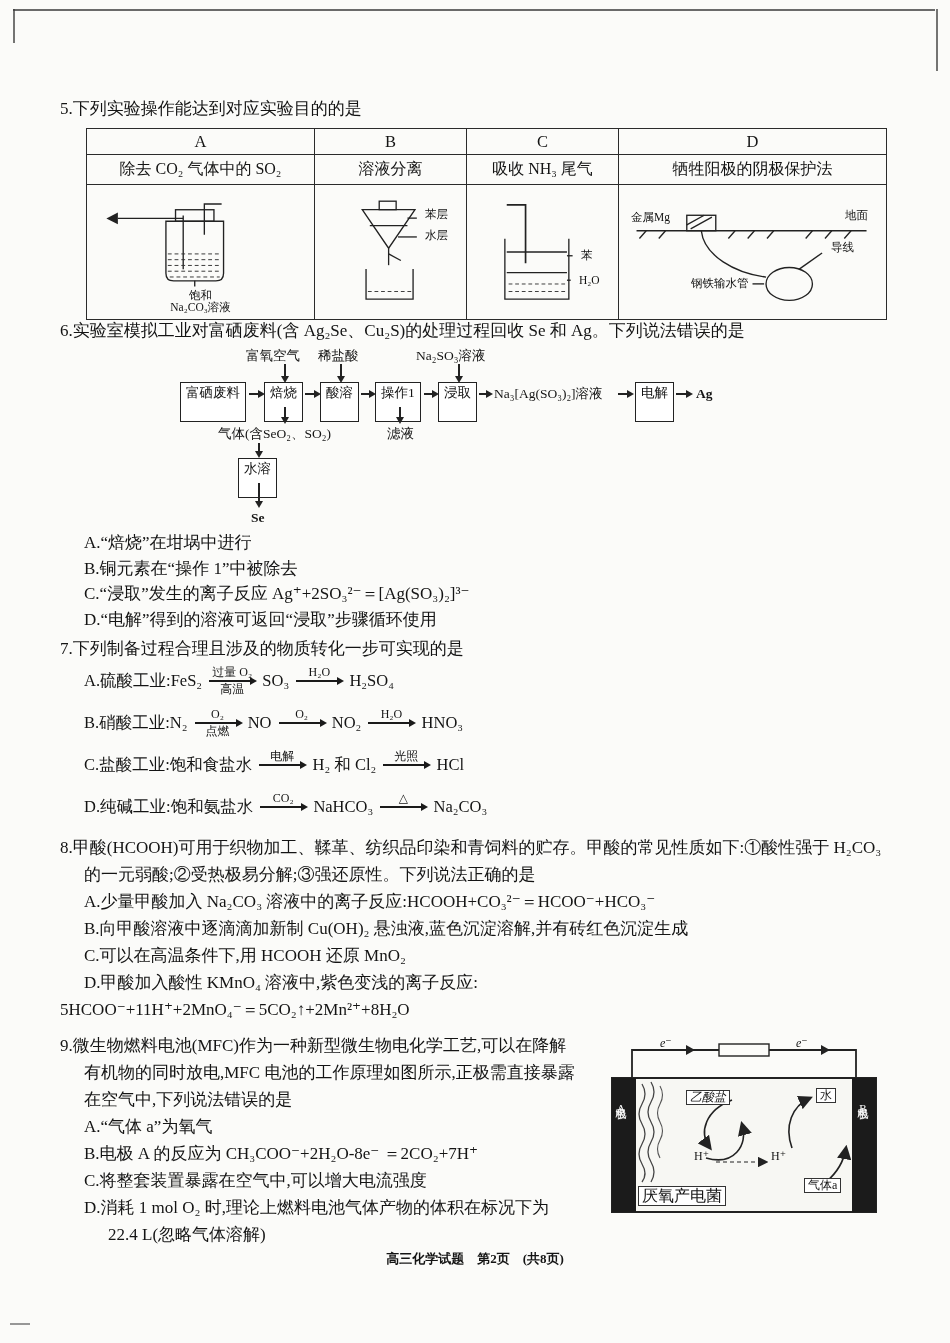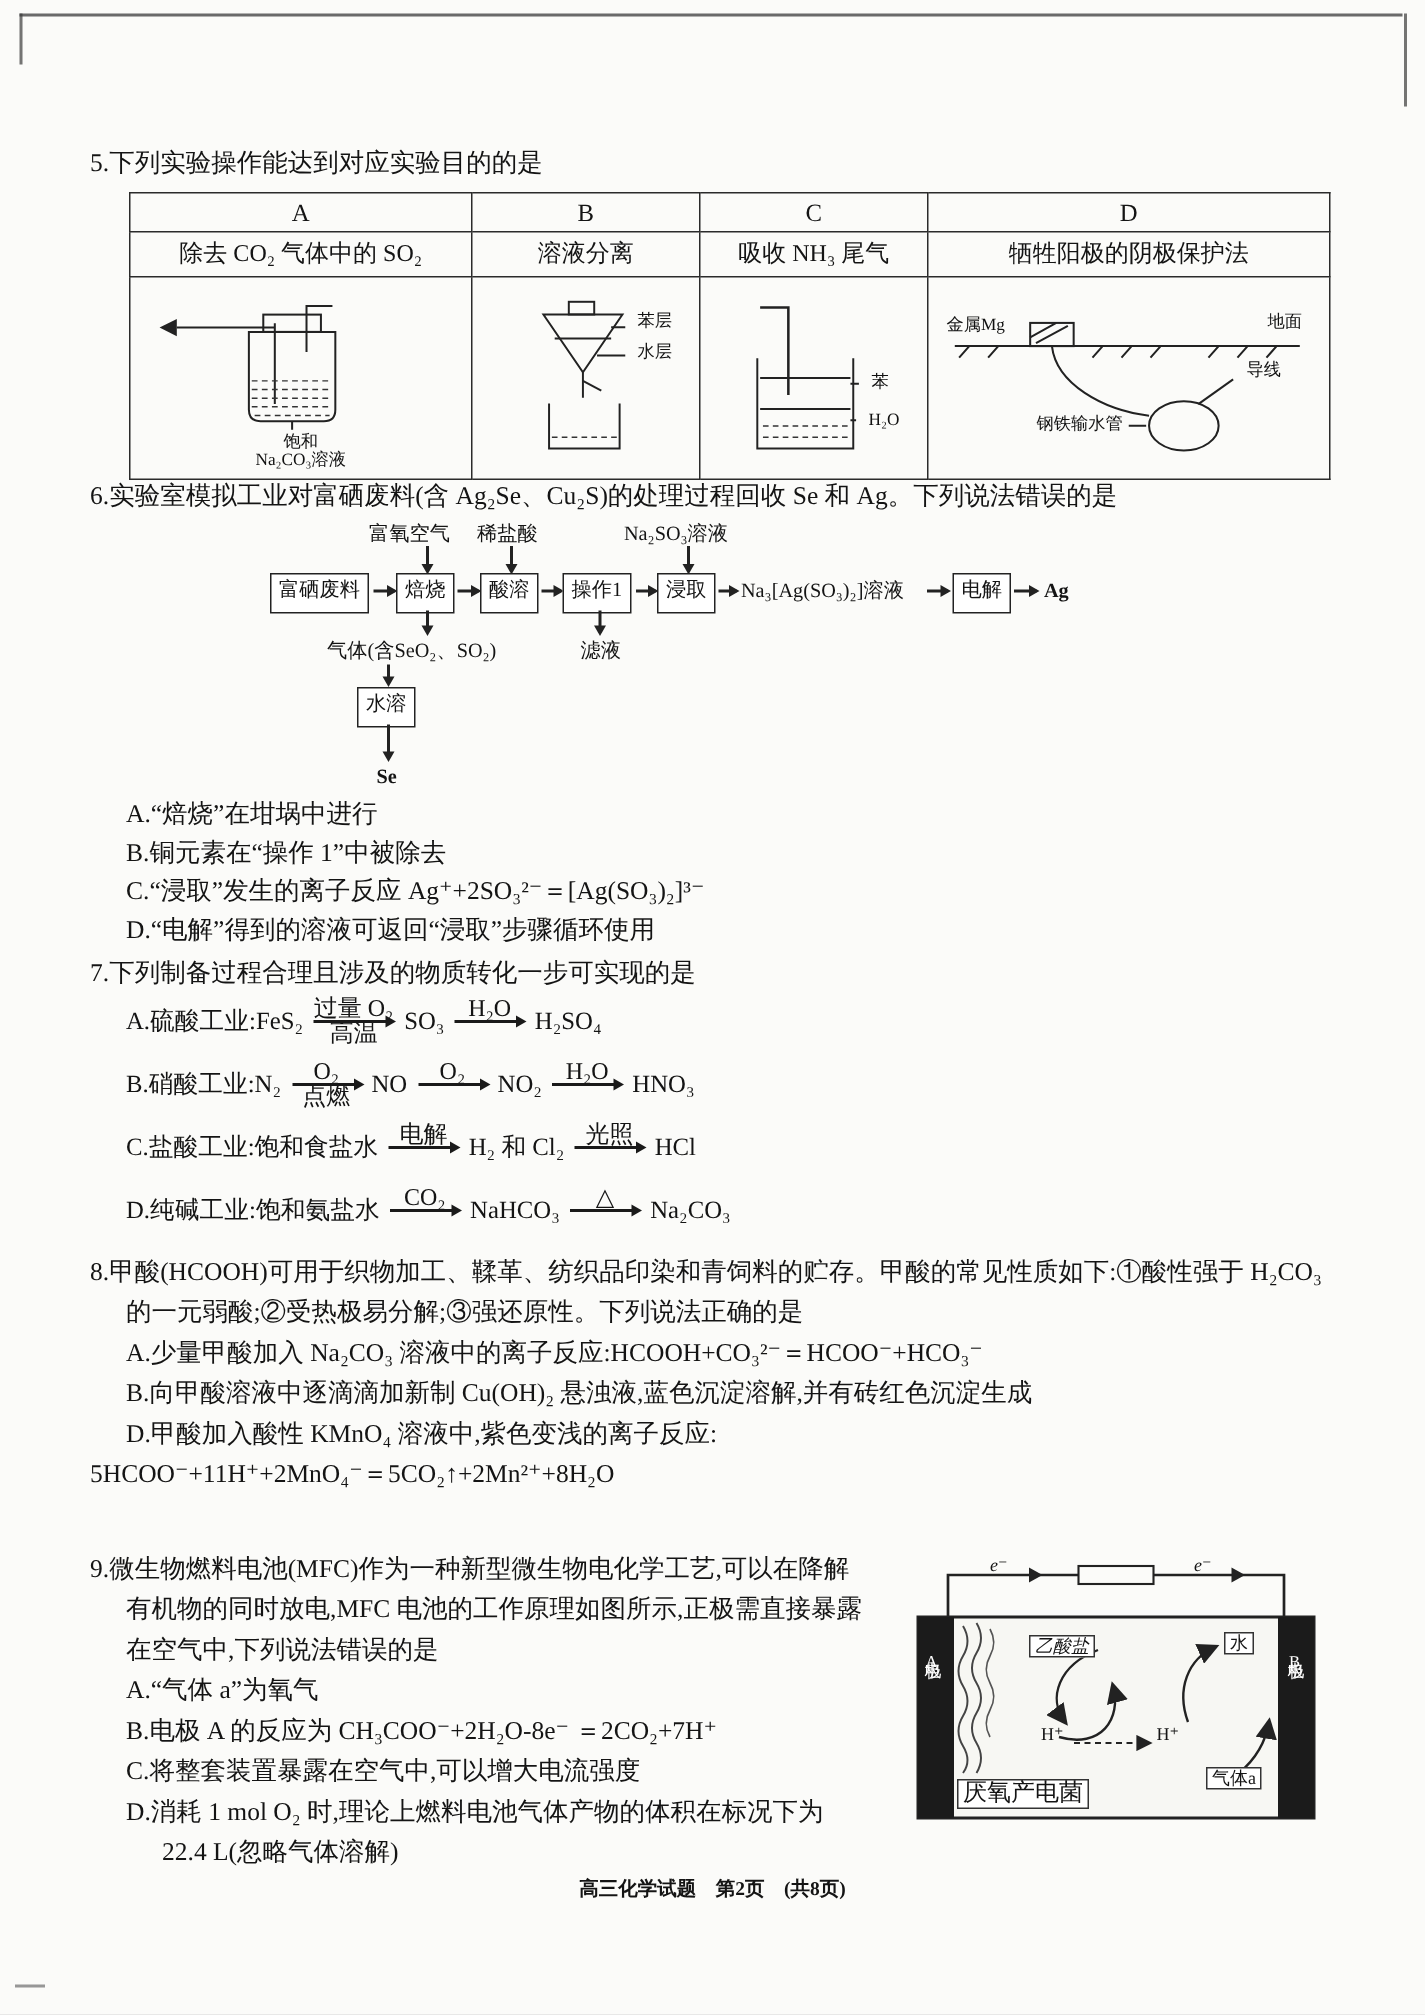--- a/index.html
+++ b/index.html
@@ -25,33 +25,33 @@
   .qtable td{border:1.4px solid #2b2b2b;text-align:center;vertical-align:middle;padding:0 3px;}
   .trh td{height:26px;font-size:16.5px;}
   .trp td{height:30px;font-size:16px;}
   .trf td{height:128px;padding:4px;}
   .fig{position:relative;width:100%;height:126px;}
   .fig svg{position:absolute;inset:0;width:100%;height:100%;}
   .figlabel{position:absolute;font-size:11.5px;line-height:1.15;white-space:nowrap;color:#111;}
 
   
   .flow{position:relative;height:184px;margin:2px 0 0 30px;width:780px;font-size:13.5px;}
-  .fbox{position:absolute;border:1.3px solid #222;height:27px;line-height:20px;padding:0 5px;text-align:center;background:#fff;white-space:nowrap;}
+  .fbox{position:absolute;border:1.3px solid #222;height:40px;line-height:20px;padding:0 5px;text-align:center;background:#fff;white-space:nowrap;}
   .ftext{position:absolute;height:20px;line-height:20px;white-space:nowrap;}
   .fstrong{font-weight:bold;}
   .harrow{position:absolute;height:1.5px;background:#222;}
   .harrow::after{content:"";position:absolute;right:-2px;top:-3.4px;border-left:7px solid #222;border-top:4px solid transparent;border-bottom:4px solid transparent;}
   .varrow{position:absolute;width:1.5px;background:#222;}
   .varrow::after{content:"";position:absolute;bottom:-2px;left:-3.4px;border-top:7px solid #222;border-left:4px solid transparent;border-right:4px solid transparent;}
 
   
   .eqline{display:flex;align-items:center;margin-left:24px;min-height:38px;margin-bottom:4px;flex-wrap:nowrap;}
   .tok{white-space:pre;font-size:16.5px;}
   .rxnarrow{display:inline-flex;flex-direction:column;align-items:center;margin:0 3px;}
-  .rxnarrow .above,.rxnarrow .below{font-size:16px;line-height:13px;min-height:13px;white-space:pre;}
+  .rxnarrow .above,.rxnarrow .below{font-size:12px;line-height:13px;min-height:13px;white-space:pre;}
   .rxnarrow .aline{position:relative;height:1.4px;background:#1a1a1a;align-self:stretch;min-width:46px;margin:1px 0;}
   .rxnarrow .aline::after{content:"";position:absolute;right:-2px;top:-3.6px;border-left:7px solid #1a1a1a;border-top:4px solid transparent;border-bottom:4px solid transparent;}
 
   .q8eq{line-height:27px;}
 
   
   .q9-wrap{overflow:visible;}
   .mfc{float:right;width:300px;height:184px;margin:4px 0 6px 12px;position:relative;}
   .mfc svg{position:absolute;inset:0;}
   .mfclabel{position:absolute;font-size:12px;line-height:1.1;white-space:nowrap;}
@@ -275,20 +275,21 @@
           <span class="below"></span>
         </span>
         <span class="tok"> Na₂CO₃</span>
       </div>
   </section>
 
   <section style="top:834px;">
     <div class="stem" style="line-height:27px;">8.甲酸(HCOOH)可用于织物加工、鞣革、纺织品印染和青饲料的贮存。甲酸的常见性质如下:①酸性强于 H₂CO₃ 的一元弱酸;②受热极易分解;③强还原性。下列说法正确的是</div>
     <div class="opt" style="line-height:27px;">A.少量甲酸加入 Na₂CO₃ 溶液中的离子反应:HCOOH+CO₃²⁻＝HCOO⁻+HCO₃⁻</div>
     <div class="opt" style="line-height:27px;">B.向甲酸溶液中逐滴滴加新制 Cu(OH)₂ 悬浊液,蓝色沉淀溶解,并有砖红色沉淀生成</div>
+    <div class="opt" style="line-height:27px;">C.可以在高温条件下,用 HCOOH 还原 MnO₂</div>
     <div class="opt" style="line-height:27px;">D.甲酸加入酸性 KMnO₄ 溶液中,紫色变浅的离子反应:</div>
     <div class="q8eq">5HCOO⁻+11H⁺+2MnO₄⁻＝5CO₂↑+2Mn²⁺+8H₂O</div>
   </section>
 
   <section style="top:1032px;">
     <div class="q9-wrap">
       <figure class="mfc">
         <svg viewBox="0 0 300 184">
           <defs>
             <marker id="mh" markerWidth="9" markerHeight="9" refX="7" refY="4.5" orient="auto">

